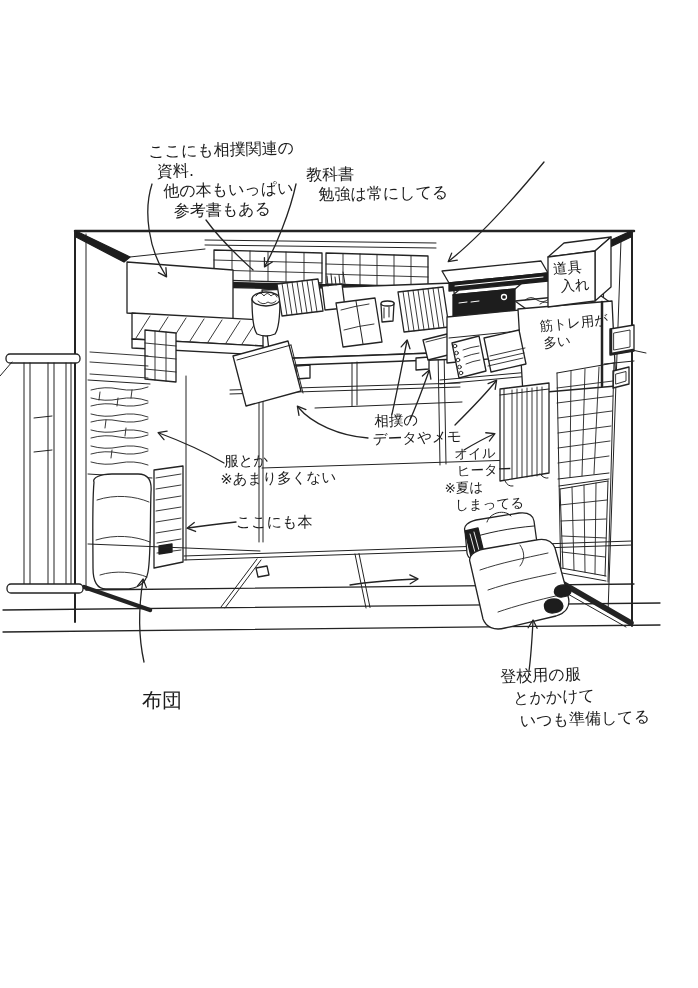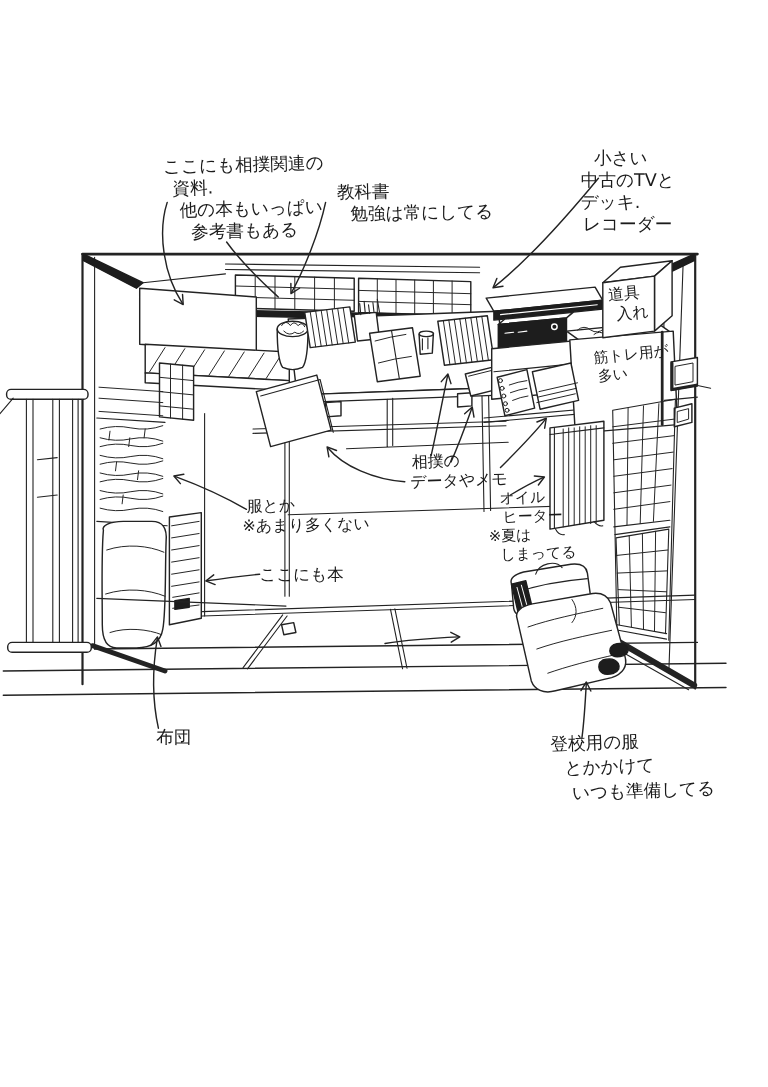--- a/index.html
+++ b/index.html
@@ -250,26 +250,20 @@
   <span style="margin-left:8px">資料.</span>
   <span style="margin-left:14px">他の本もいっぱい</span>
   <span style="margin-left:24px">参考書もある</span>
 </div>
 
 <div class="note" style="left:306px;top:165px;font-size:16px;transform:rotate(-1deg)">
   <span>教科書</span>
   <span style="margin-left:12px">勉強は常にしてる</span>
 </div>
 
-<div class="note" style="left:528px;top:134px;font-size:16px">
-  <span style="margin-left:12px">小さい</span>
-  <span>中古のTVと</span>
-  <span>デッキ.</span>
-  <span style="margin-left:2px">レコーダー</span>
-</div>
 
 <div class="note" style="left:552px;top:260px;font-size:14.5px;transform:rotate(-5deg)">
   <span>道具</span>
   <span style="margin-left:6px">入れ</span>
 </div>
 
 <div class="note" style="left:539px;top:318px;font-size:13.5px;transform:rotate(-6deg)">
   <span>筋トレ用が</span>
   <span style="margin-left:2px">多い</span>
 </div>
@@ -288,21 +282,21 @@
 
 <div class="note" style="left:220px;top:452px;font-size:14.5px;transform:rotate(-1deg)">
   <span style="margin-left:4px">服とか</span>
   <span>※あまり多くない</span>
 </div>
 
 <div class="note" style="left:236px;top:513px;font-size:15px">
   <span>ここにも本</span>
 </div>
 
-<div class="note" style="left:142px;top:660px;font-size:16px">
+<div class="note" style="left:142px;top:688px;font-size:20px">
   <span>布団</span>
 </div>
 
 <div class="note" style="left:500px;top:666px;font-size:16px;line-height:1.4;transform:rotate(-2deg)">
   <span>登校用の服</span>
   <span style="margin-left:12px">とかかけて</span>
   <span style="margin-left:18px">いつも準備してる</span>
 </div>
 
 </div>

